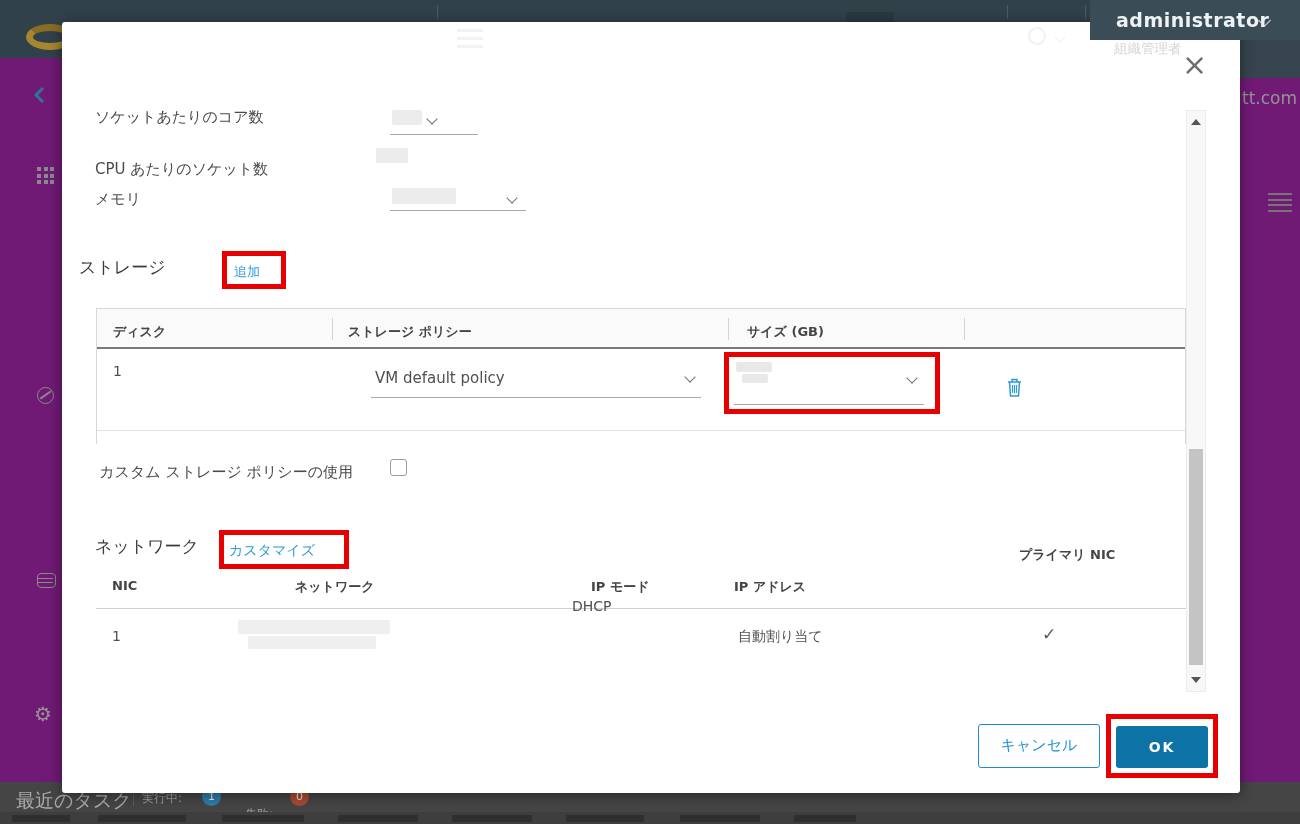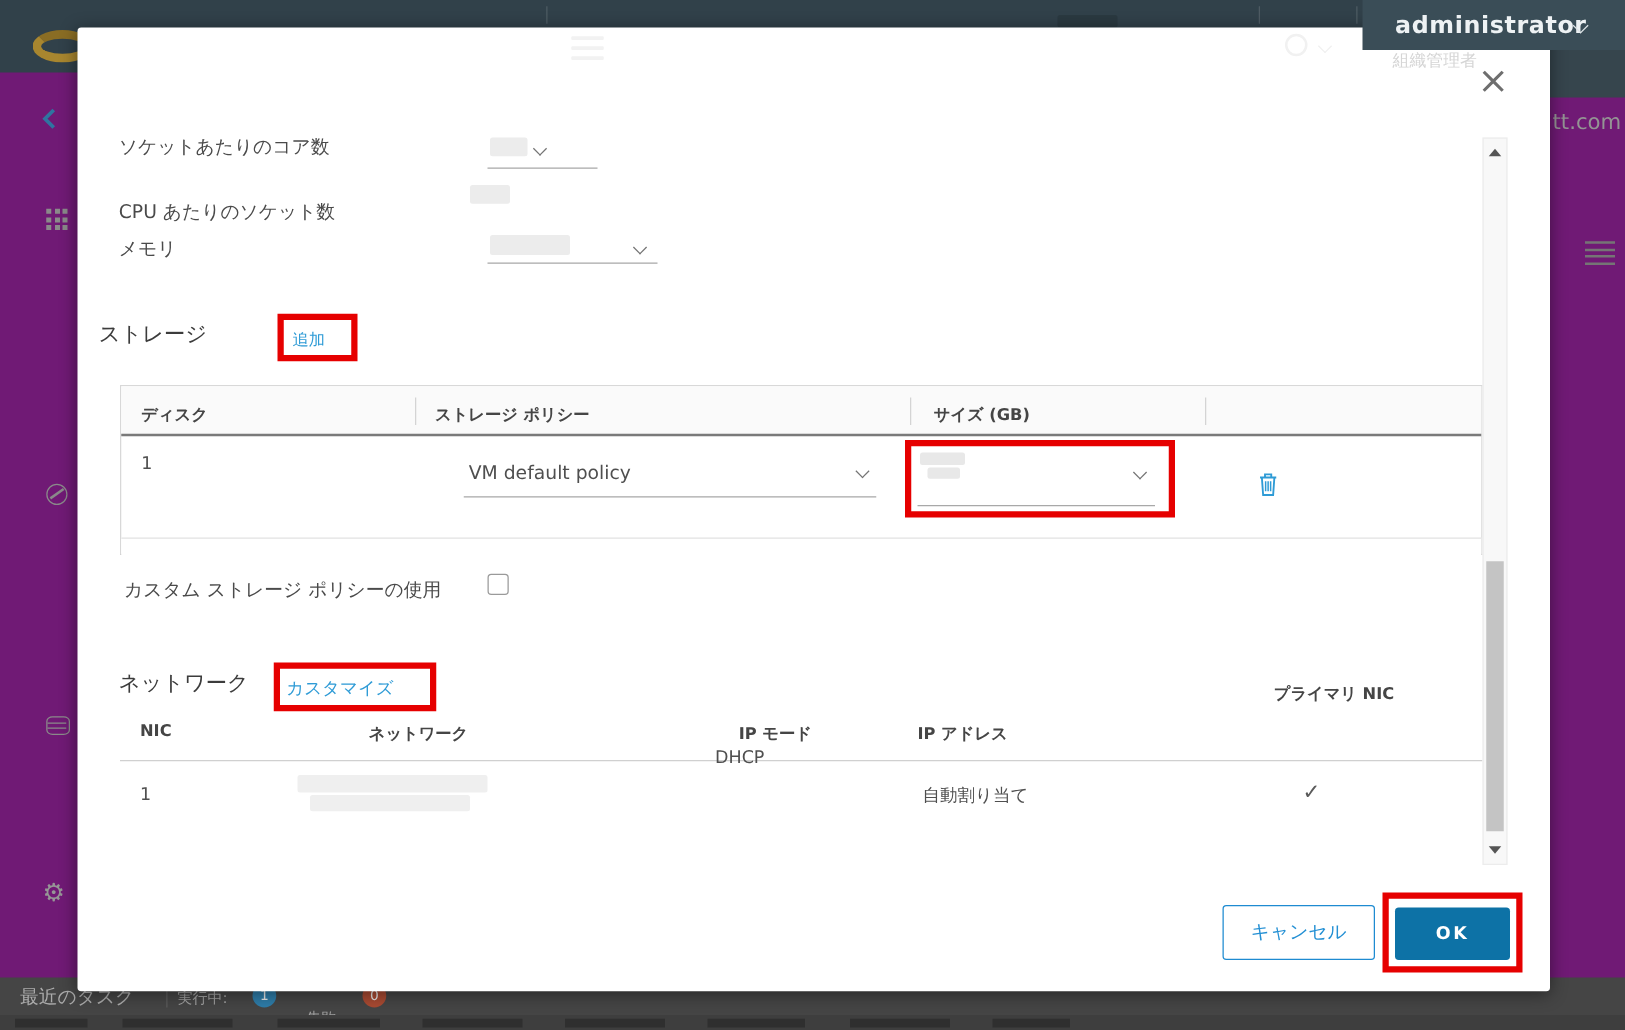--- a/index.html
+++ b/index.html
@@ -20,21 +20,21 @@
   .host-suffix { left:1242px; top:88px; color:#949494; font-size:17px; }
   .list-icon span { display:block; width:24px; height:2px; background:#757575; margin-bottom:3.5px; }
   .rail-icon { color:#969696; }
   .grid-icon { left:37px; top:167px; width:20px; height:20px; display:grid; grid-template-columns:repeat(3,4px); grid-template-rows:repeat(3,4px); gap:2.5px; }
   .grid-icon i { background:#8a8a8a; }
   .vm-icon { left:37px; top:387px; width:17px; height:17px; border:1.6px solid #8a8a8a; border-radius:50%; }
   .vm-icon i { position:absolute; left:1px; top:6px; width:13px; height:1.6px; background:#8a8a8a; transform:rotate(-35deg); }
   .db-icon { left:37px; top:573px; width:19px; height:15px; border:1.6px solid #8a8a8a; border-radius:5px/4px; }
   .db-icon i { position:absolute; left:0; width:15px; height:1.4px; background:#8a8a8a; }
   .task-bar { left:0; top:782px; width:1300px; height:30px; background:#454545; }
-  .task-label { color:#acacac; font-size:15px; }
+  .task-label { color:#acacac; font-size:19px; }
   .task-sub { color:#9f9f9f; font-size:12px; }
   .badge { width:19px; height:19px; border-radius:50%; color:#e8e8e8; font-size:11px; text-align:center; line-height:19px; }
   .bottom-strip { left:0; top:812px; width:1300px; height:12px; background:#3e3e3e; }
   .bblk { position:absolute; top:3px; height:7px; background:#2f2f2f; }
 
   
   .modal { left:62px; top:22px; width:1178px; height:771px; background:#ffffff; border-radius:3px; box-shadow:0 2px 14px rgba(0,0,0,.45); z-index:10; }
   .modal-title { left:33px; top:34px; font-size:23px; color:#2b2b2b; font-weight:400; }
   .close-x { left:1120px; top:28px; font-size:30px; color:#6e6e6e; line-height:30px; cursor:default; }
   .ghost { opacity:1; }

